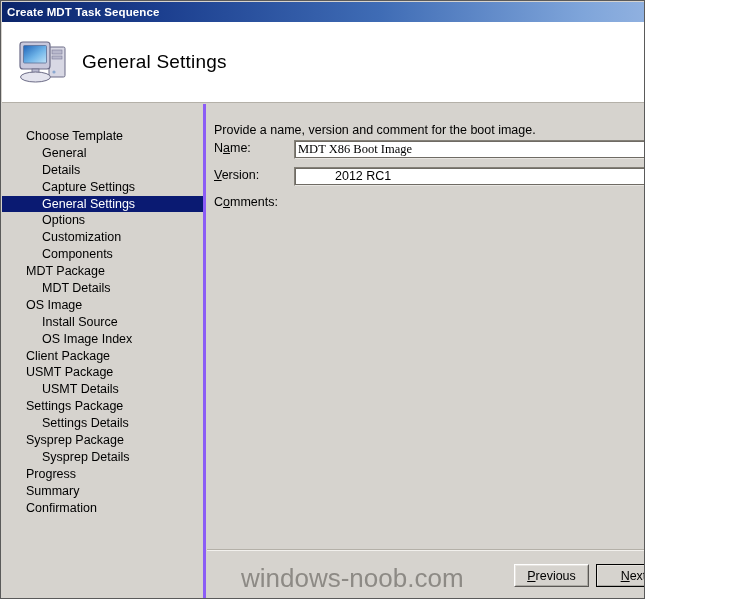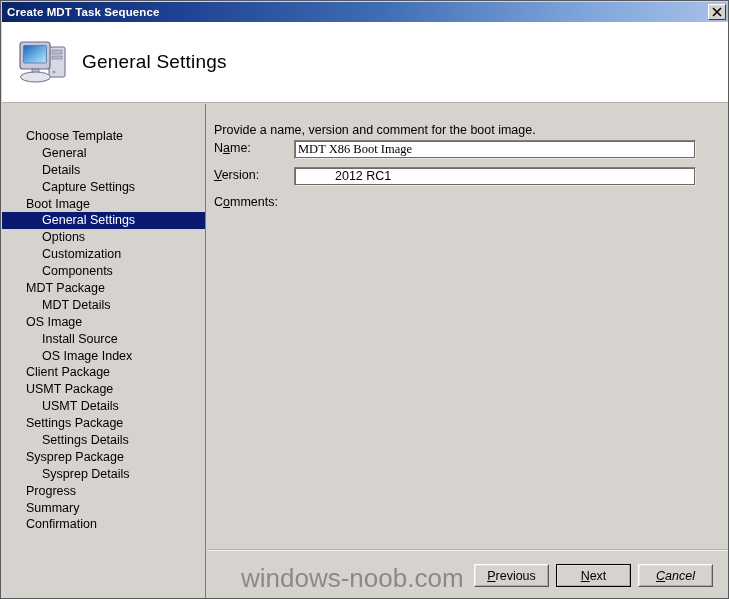--- a/index.html
+++ b/index.html
@@ -6,21 +6,21 @@
     margin: 0;
     padding: 0;
     background: #ffffff;
   }
   body {
     font-family: "Liberation Sans", sans-serif;
   }
 
   #window {
     position: relative;
-    width: 729px;
+    width: 645px;
     height: 599px;
     box-sizing: border-box;
     background: #d6d3ce;
     border: 1px solid #5a5a5a;
     overflow: hidden;
   }
 
   
   #titlebar {
     position: absolute;
@@ -93,21 +93,21 @@
     height: 495px;
     background: #d6d3ce;
   }
 
   #sidebar {
     position: absolute;
     left: 0; top: 0;
     width: 204px;
     height: 495px;
     background: #d6d3ce;
-    border-right: 1px solid #8b5cf6;
+    border-right: 3px solid #8b5cf6;
     box-sizing: border-box;
     padding-top: 24px;
     overflow: hidden;
   }
   .nav-item {
     font-size: 12.5px;
     color: #000000;
     line-height: 16.9px;
     height: 16.9px;
     padding-left: 24px;
@@ -209,20 +209,21 @@
     background: #d6d3ce;
     border: 1px solid;
     border-color: #ffffff #5a5754 #5a5754 #ffffff;
     font-family: "Liberation Sans", sans-serif;
     font-size: 12.5px;
     color: #000000;
     display: flex;
     align-items: center;
     justify-content: center;
     cursor: default;
+    margin-left: 40px;
   }
   .dlg-button .inner {
     position: absolute;
     left: 0; top: 0; right: 0; bottom: 0;
     border: 1px solid;
     border-color: #e6e3df #acaaa4 #acaaa4 #e6e3df;
     display: flex;
     align-items: center;
     justify-content: center;
   }
@@ -286,21 +287,20 @@
     <span id="header-title">General Settings</span>
   </div>
 
   <div id="body-area">
 
     <div id="sidebar">
         <div class="nav-item">Choose Template</div>
         <div class="nav-item child">General</div>
         <div class="nav-item child">Details</div>
         <div class="nav-item child">Capture Settings</div>
-        <div class="nav-item">Boot Image</div>
         <div class="nav-item child selected">General Settings</div>
         <div class="nav-item child">Options</div>
         <div class="nav-item child">Customization</div>
         <div class="nav-item child">Components</div>
         <div class="nav-item">MDT Package</div>
         <div class="nav-item child">MDT Details</div>
         <div class="nav-item">OS Image</div>
         <div class="nav-item child">Install Source</div>
         <div class="nav-item child">OS Image Index</div>
         <div class="nav-item">Client Package</div>

